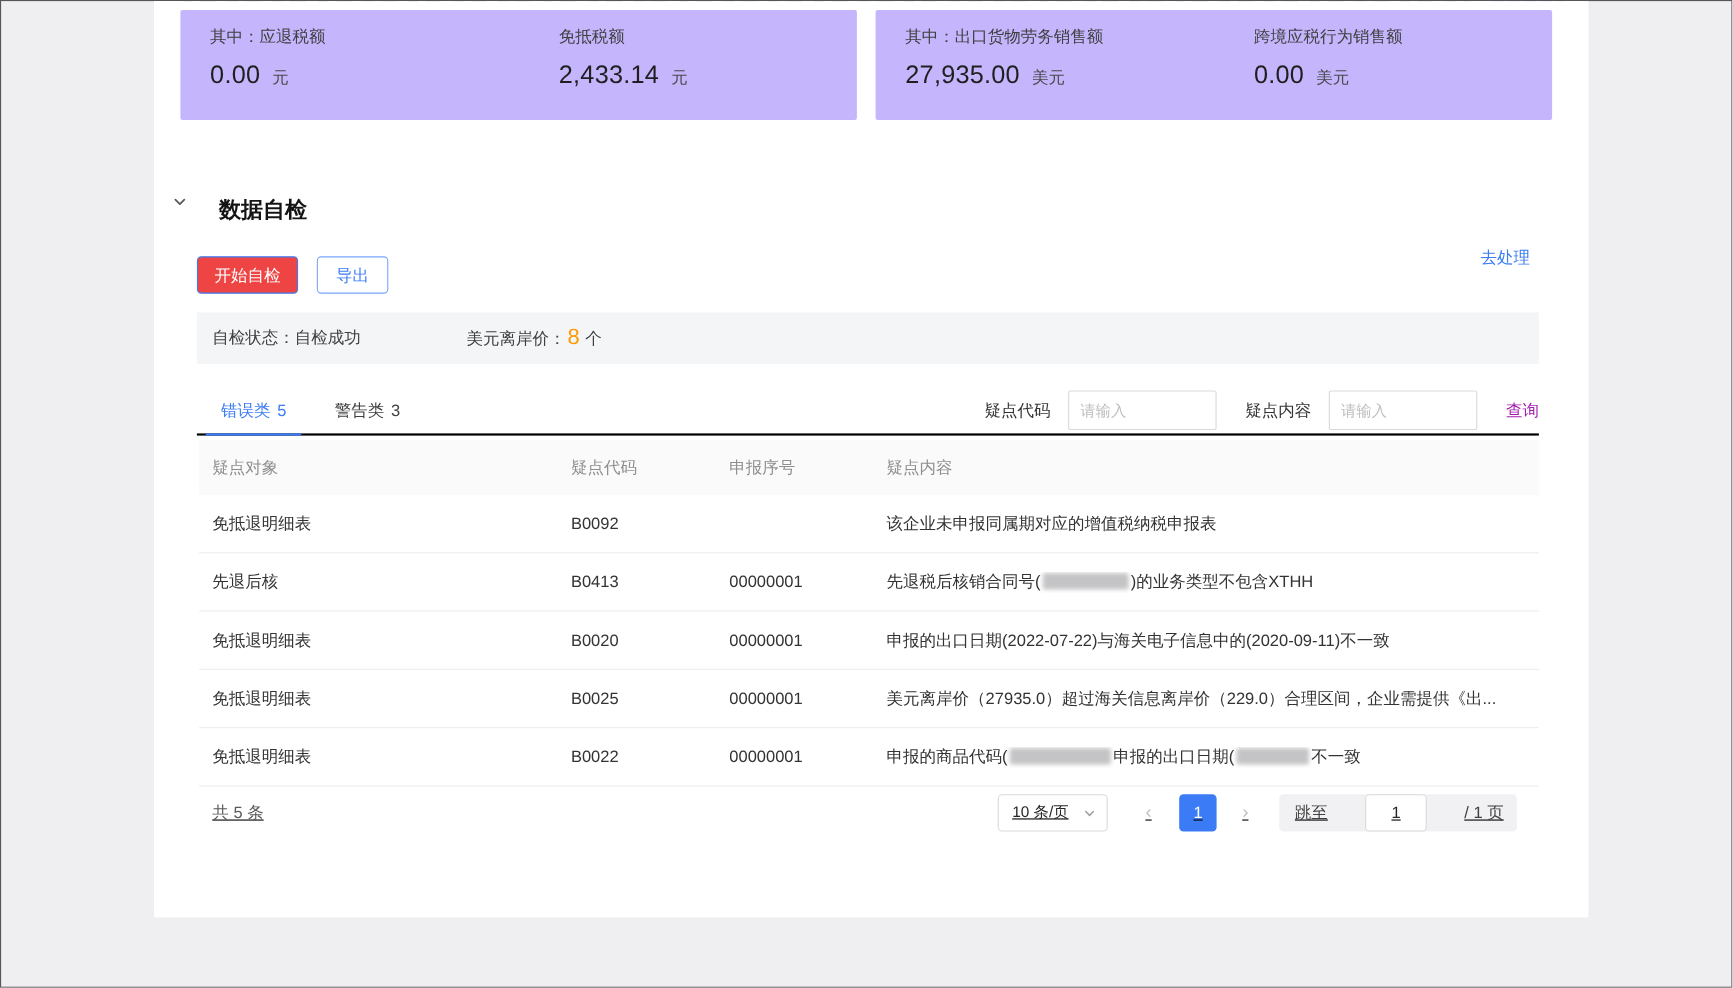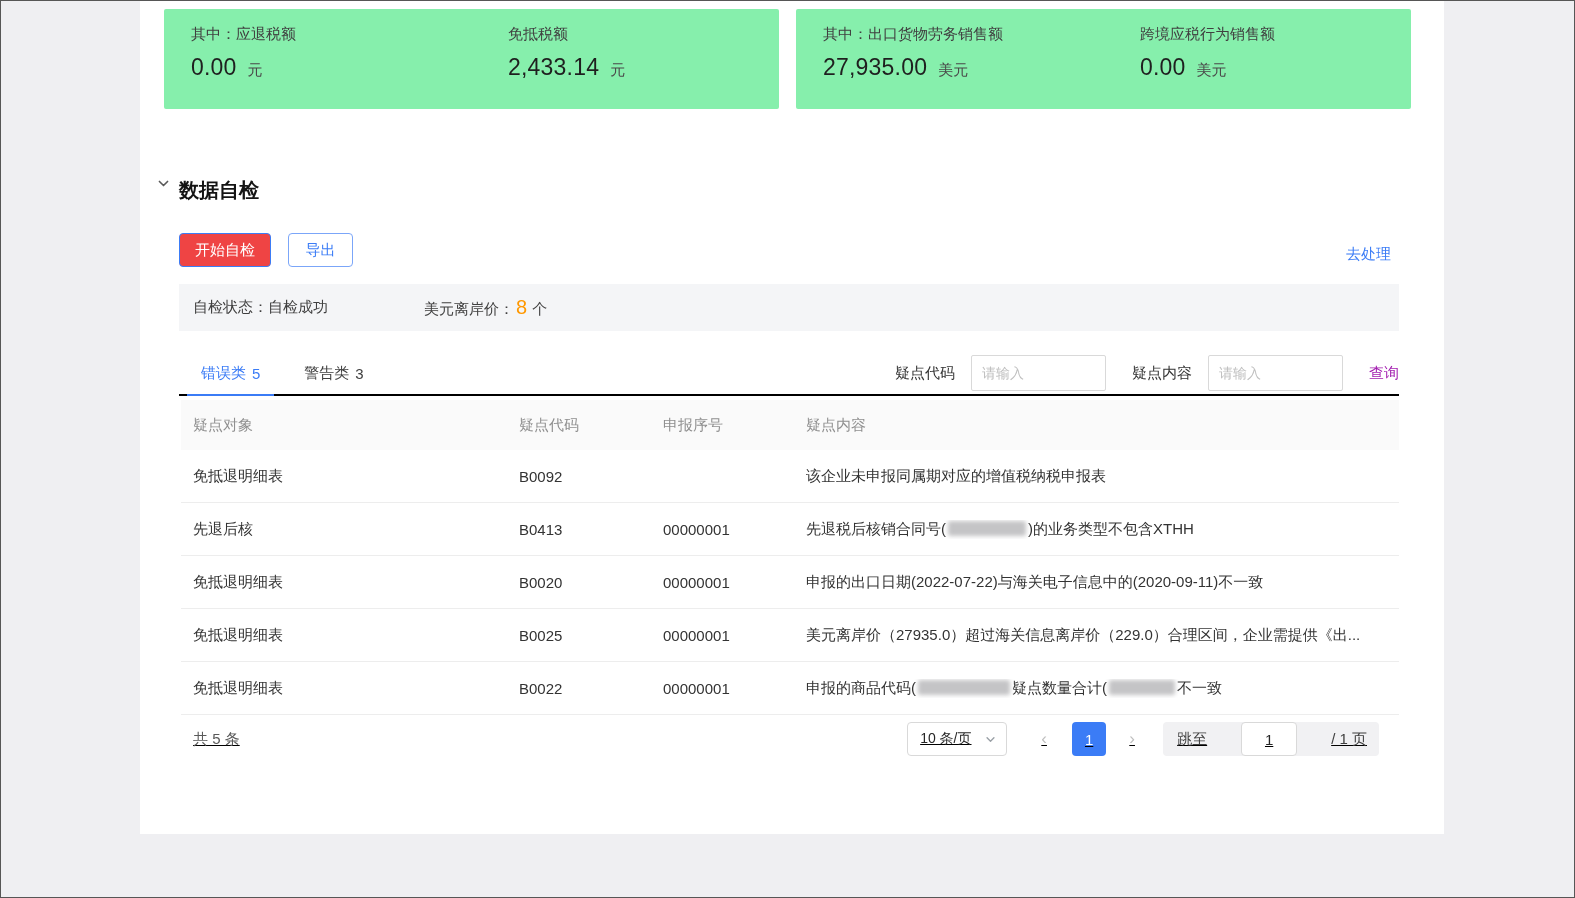--- a/index.html
+++ b/index.html
@@ -12,43 +12,43 @@
   .main-panel { position:absolute; left:139px; top:0; width:1304px; height:833px; background:#fff; }
 
   
   .clip-strip { position:absolute; left:165px; top:0; width:1255px; height:4px; overflow:hidden; }
   .clip-dark { position:absolute; left:0; top:0; width:1170px; height:3px; opacity:.75;
     background:repeating-linear-gradient(90deg,#3a4048 0 9px,transparent 9px 16px,#3a4048 16px 30px,transparent 30px 41px); }
   .clip-blue { position:absolute; left:1190px; top:0; width:65px; height:3px; opacity:.85;
     background:repeating-linear-gradient(90deg,#3b7cf6 0 10px,transparent 10px 15px); }
 
   
-  .card { position:absolute; top:8px; width:615px; height:100px; background:#86efac; border-radius:2px;
+  .card { position:absolute; top:8px; width:615px; height:100px; background:#c4b5fd; border-radius:2px;
           display:grid; grid-template-columns:317px 1fr; align-content:start; padding-top:14px; }
   .card-1 { left:163px; }
   .card-2 { left:795px; }
   .card-item { padding-left:27px; }
   .card-label { font-size:15px; color:#404040; line-height:22px; }
   .card-value-row { margin-top:9px; display:flex; align-items:baseline; }
   .card-value { font-size:23px; color:#1f1f1f; letter-spacing:.2px; }
   .card-unit { font-size:15px; color:#4a4a4a; margin-left:11px; }
 
   
-  .section-header { position:absolute; left:156px; top:176px; display:flex; align-items:flex-start; }
+  .section-header { position:absolute; left:156px; top:176px; display:flex; align-items:flex-start;gap:20px; }
   .chev { width:13px; height:13px; margin-right:9px; color:#5a5a5a; }
   .section-title { font-size:20px; font-weight:700; color:#141414; }
 
   
   .btn { border-radius:4px; font-size:15px; cursor:pointer; border:1px solid transparent;
          display:inline-flex; align-items:center; justify-content:center; }
   .btn-primary { background:#ef4444; color:#fff; border-color:#3b7cf6; }
   .btn-outline-blue { background:#fff; color:#3b7cf6; border:1px solid #7ba6f9; }
   .start-btn { position:absolute; left:178px; top:232px; width:92px; height:34px; }
   .export-btn { position:absolute; left:287px; top:232px; width:65px; height:34px; }
-  .go-handle { position:absolute; left:1345px; top:244px; font-size:15px; color:#3b7cf6;
+  .go-handle { position:absolute; left:1345px; top:224px; font-size:15px; color:#3b7cf6;
                text-decoration:none; cursor:pointer; }
 
   
   .status-bar { position:absolute; left:178px; top:283px; width:1220px; height:47px; background:#f4f5f7;
                 display:flex; align-items:center; padding-left:14px; font-size:15px; color:#404040; }
   .status-group2 { margin-left:96px; display:flex; align-items:baseline; }
   .count-value { color:#ff9800; font-size:20px; margin:0 5px 0 2px; }
 
   
   .tabs-row { position:absolute; left:178px; top:350px; width:1220px; height:45px;
@@ -223,21 +223,21 @@
         <div class="t-row">
        <div class="t-cell">免抵退明细表</div>
        <div class="t-cell">B0025</div>
        <div class="t-cell">00000001</div>
        <div class="t-cell content"><span>美元离岸价（27935.0）超过海关信息离岸价（229.0）合理区间，企业需提供《出...</span></div>
      </div>
         <div class="t-row">
        <div class="t-cell">免抵退明细表</div>
        <div class="t-cell">B0022</div>
        <div class="t-cell">00000001</div>
-       <div class="t-cell content"><span>申报的商品代码(</span><span class="redacted" style="width:92px"></span><span>疑点数量合计(</span><span class="redacted" style="width:66px"></span><span>不一致</span></div>
+       <div class="t-cell content"><span>申报的商品代码(</span><span class="redacted" style="width:92px"></span><span>申报的出口日期(</span><span class="redacted" style="width:66px"></span><span>不一致</span></div>
      </div>
       </div>
   </div>
 
   <div class="pager">
     <span class="total-text">共 5 条</span>
     <div class="pager-right">
       <div class="size-select">
         <span>10 条/页</span>
         <svg class="select-chev" viewBox="0 0 16 16" fill="none" stroke="currentColor" stroke-width="2" stroke-linecap="round" stroke-linejoin="round">

